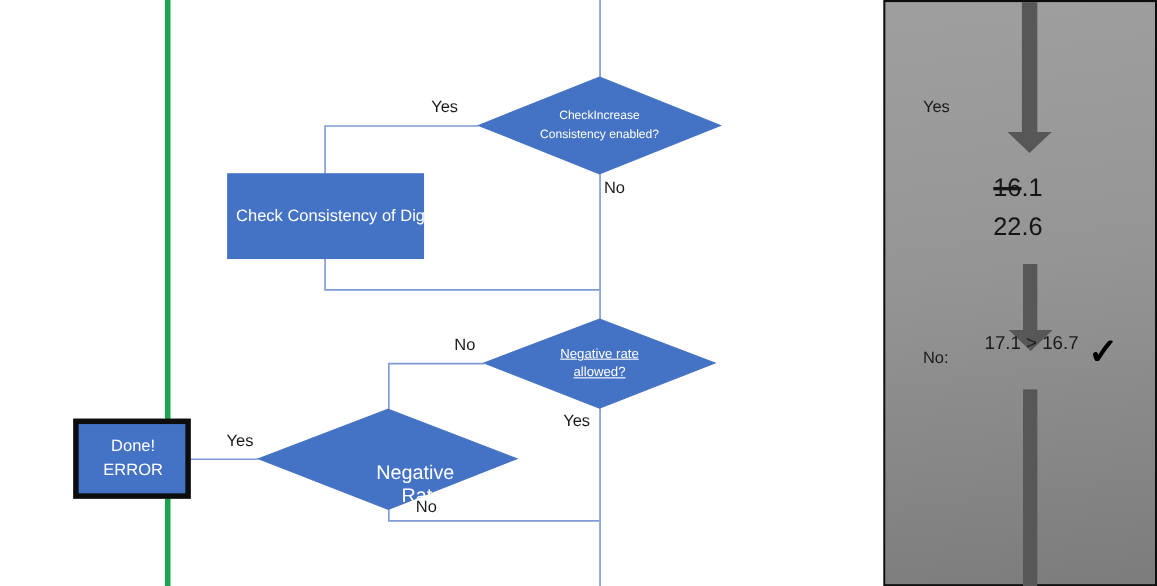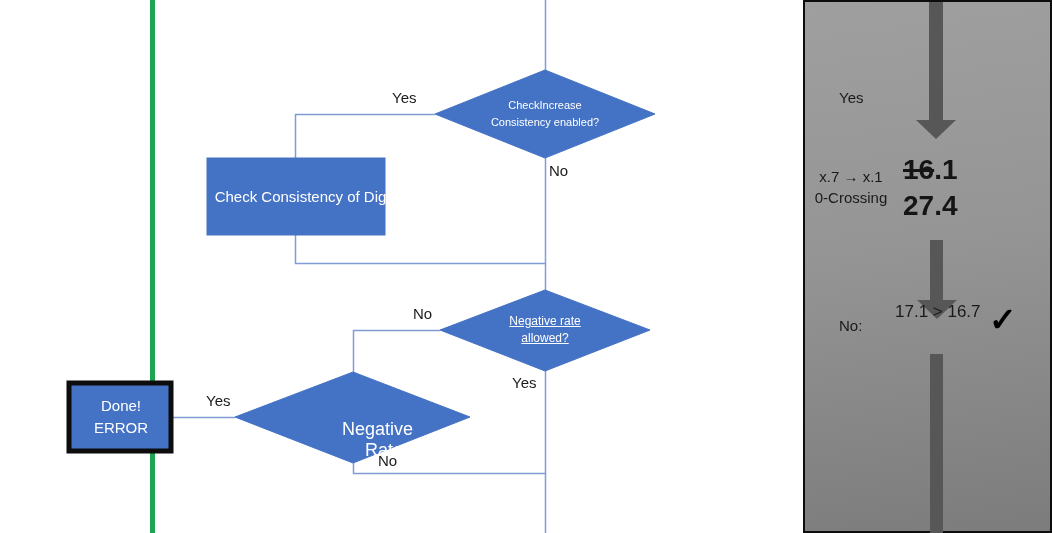--- a/index.html
+++ b/index.html
@@ -52,21 +52,21 @@
   .rule-block {
     position: absolute;
     left: 2px; top: 164px; width: 88px;
     color: #1a1a1a; font-size: 15px; line-height: 21px;
     text-align: center;
   }
   .big-nums {
     position: absolute;
     left: 98px; top: 150px;
     color: #151515;
-    font-size: 28px; line-height: 36px; font-weight: 700;
+    font-size: 23px; line-height: 36px; font-weight: 400;
     letter-spacing: 0px;
   }
   .struck { text-decoration: line-through; text-decoration-thickness: 3px; }
   .cmp-lbl { position: absolute; left: 90px; top: 300px; color: #1a1a1a; font-size: 17px; white-space: nowrap; text-align: right; }
   .check-lbl { position: absolute; left: 184px; top: 298px; color: #000000; font-size: 33px; font-weight: 700; }
 </style>
 </head>
 <body>
 
 <div id="stage">
@@ -125,28 +125,24 @@
     </div>
   </div>
 
   <div id="side-panel">
 
     <div class="arrow-shaft" style="left:124px; top:0; height:118px;"></div>
     <div class="arrow-head" style="left:111px; top:118px;"></div>
 
     <div class="panel-lbl" style="left:34px; top:87px;">Yes</div>
 
-    <div class="rule-block">
-      <div>x.7 → x.1</div>
-      <div>0-Crossing</div>
-    </div>
 
     <div class="big-nums">
       <div><span class="struck">16</span><span>.1</span></div>
-      <div>27.4</div>
+      <div>22.6</div>
     </div>
 
     <div class="arrow-shaft" style="left:125px; top:238px; height:60px; width:13px;"></div>
     <div class="arrow-head" style="left:112px; top:298px;"></div>
 
     <div class="panel-lbl" style="left:34px; top:315px;">No:</div>
     <div class="cmp-lbl">17.1 &gt; 16.7</div>
     <div class="check-lbl">✓</div>
 
     <div class="arrow-shaft" style="left:125px; top:352px; height:179px; width:13px;"></div>

